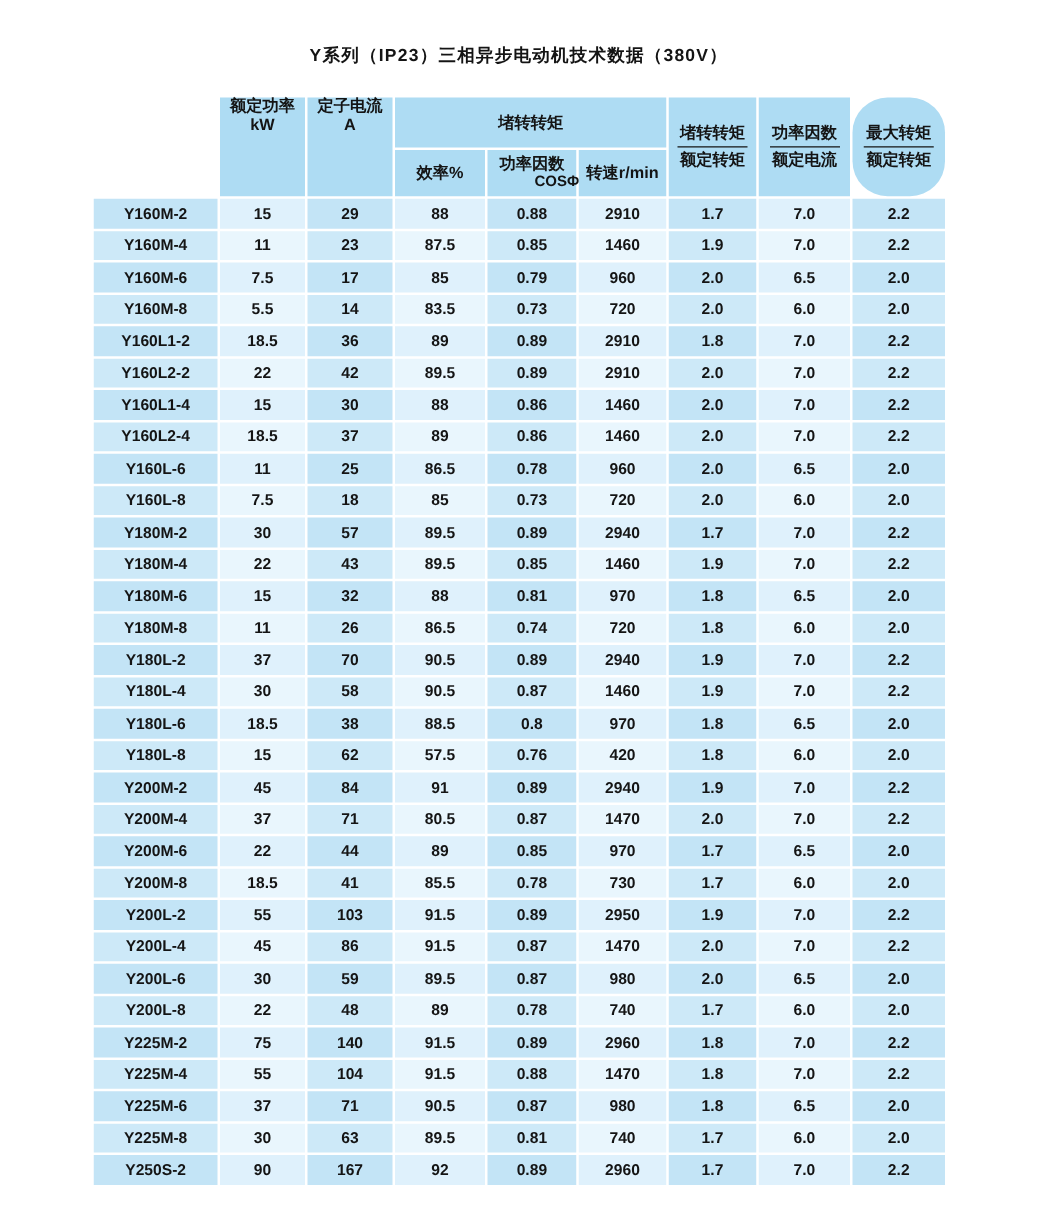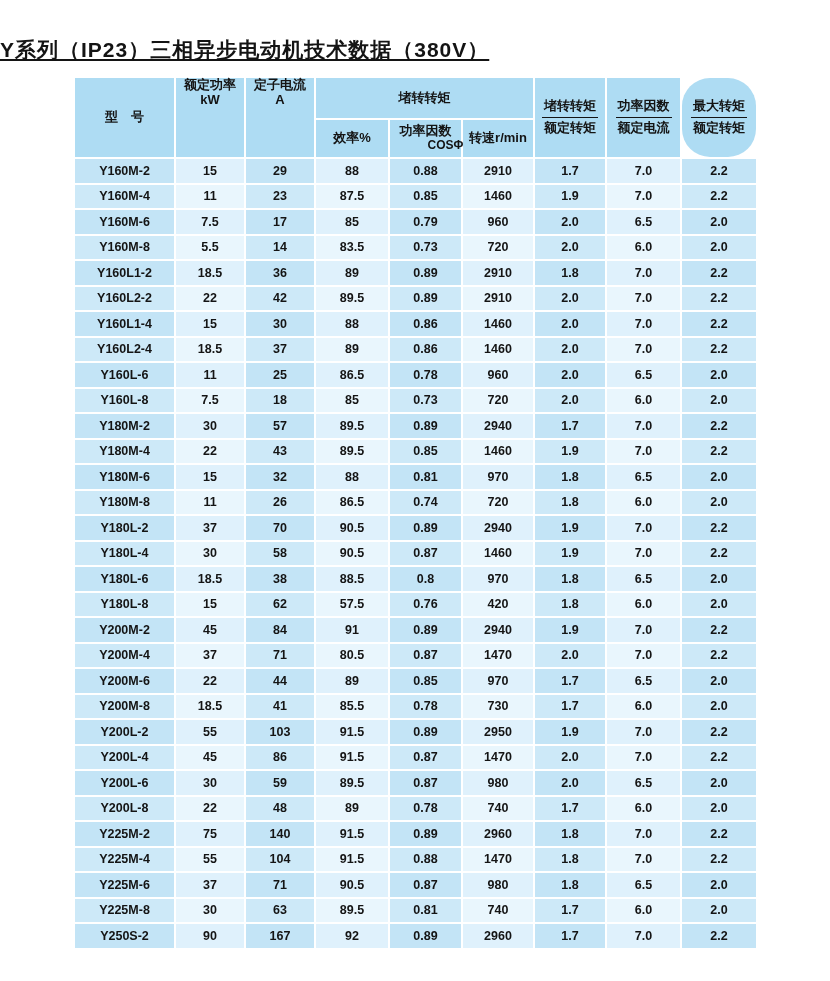--- a/index.html
+++ b/index.html
@@ -16,24 +16,24 @@
   html,body{width:830px;height:981px;}
   body{
     background:var(--page-bg);
     font-family:"Liberation Sans","DejaVu Sans",sans-serif;
     color:var(--text);
     position:relative;
   }
   .title{
     position:absolute;
     top:36px;left:0;right:0;
-    font-size:21px;
+    text-align:center;
+    font-size:14px;
     font-weight:bold;
     letter-spacing:1px;
-    text-decoration:underline;
   }
   .table{
     position:absolute;
     left:75px;top:78px;
     width:681px;
     background:var(--grid-white);
   }
   .thead{
     display:grid;
     grid-template-columns:99px 68px 68px 72px 71px 70px 70px 73px 74px;
@@ -84,21 +84,20 @@
   .td.co.re{background:var(--cell-pale);}
   .td.co.ro{background:var(--cell-pale-alt);}
 </style>
 </head>
 <body>
 
 <div class="title">Y系列（IP23）三相异步电动机技术数据（380V）</div>
 
 <div class="table">
   <div class="thead">
-    <div class="th span2" style="grid-column:1;">型　号</div>
     <div class="th span2 two-line gap-lg" style="grid-column:2;">
       <span>额定功率</span>
       <span>kW</span>
     </div>
     <div class="th span2 two-line gap-lg" style="grid-column:3;">
       <span>定子电流</span>
       <span>A</span>
     </div>
     <div class="th group">堵转转矩</div>
     <div class="th sub" style="grid-column:4;">效率%</div>

